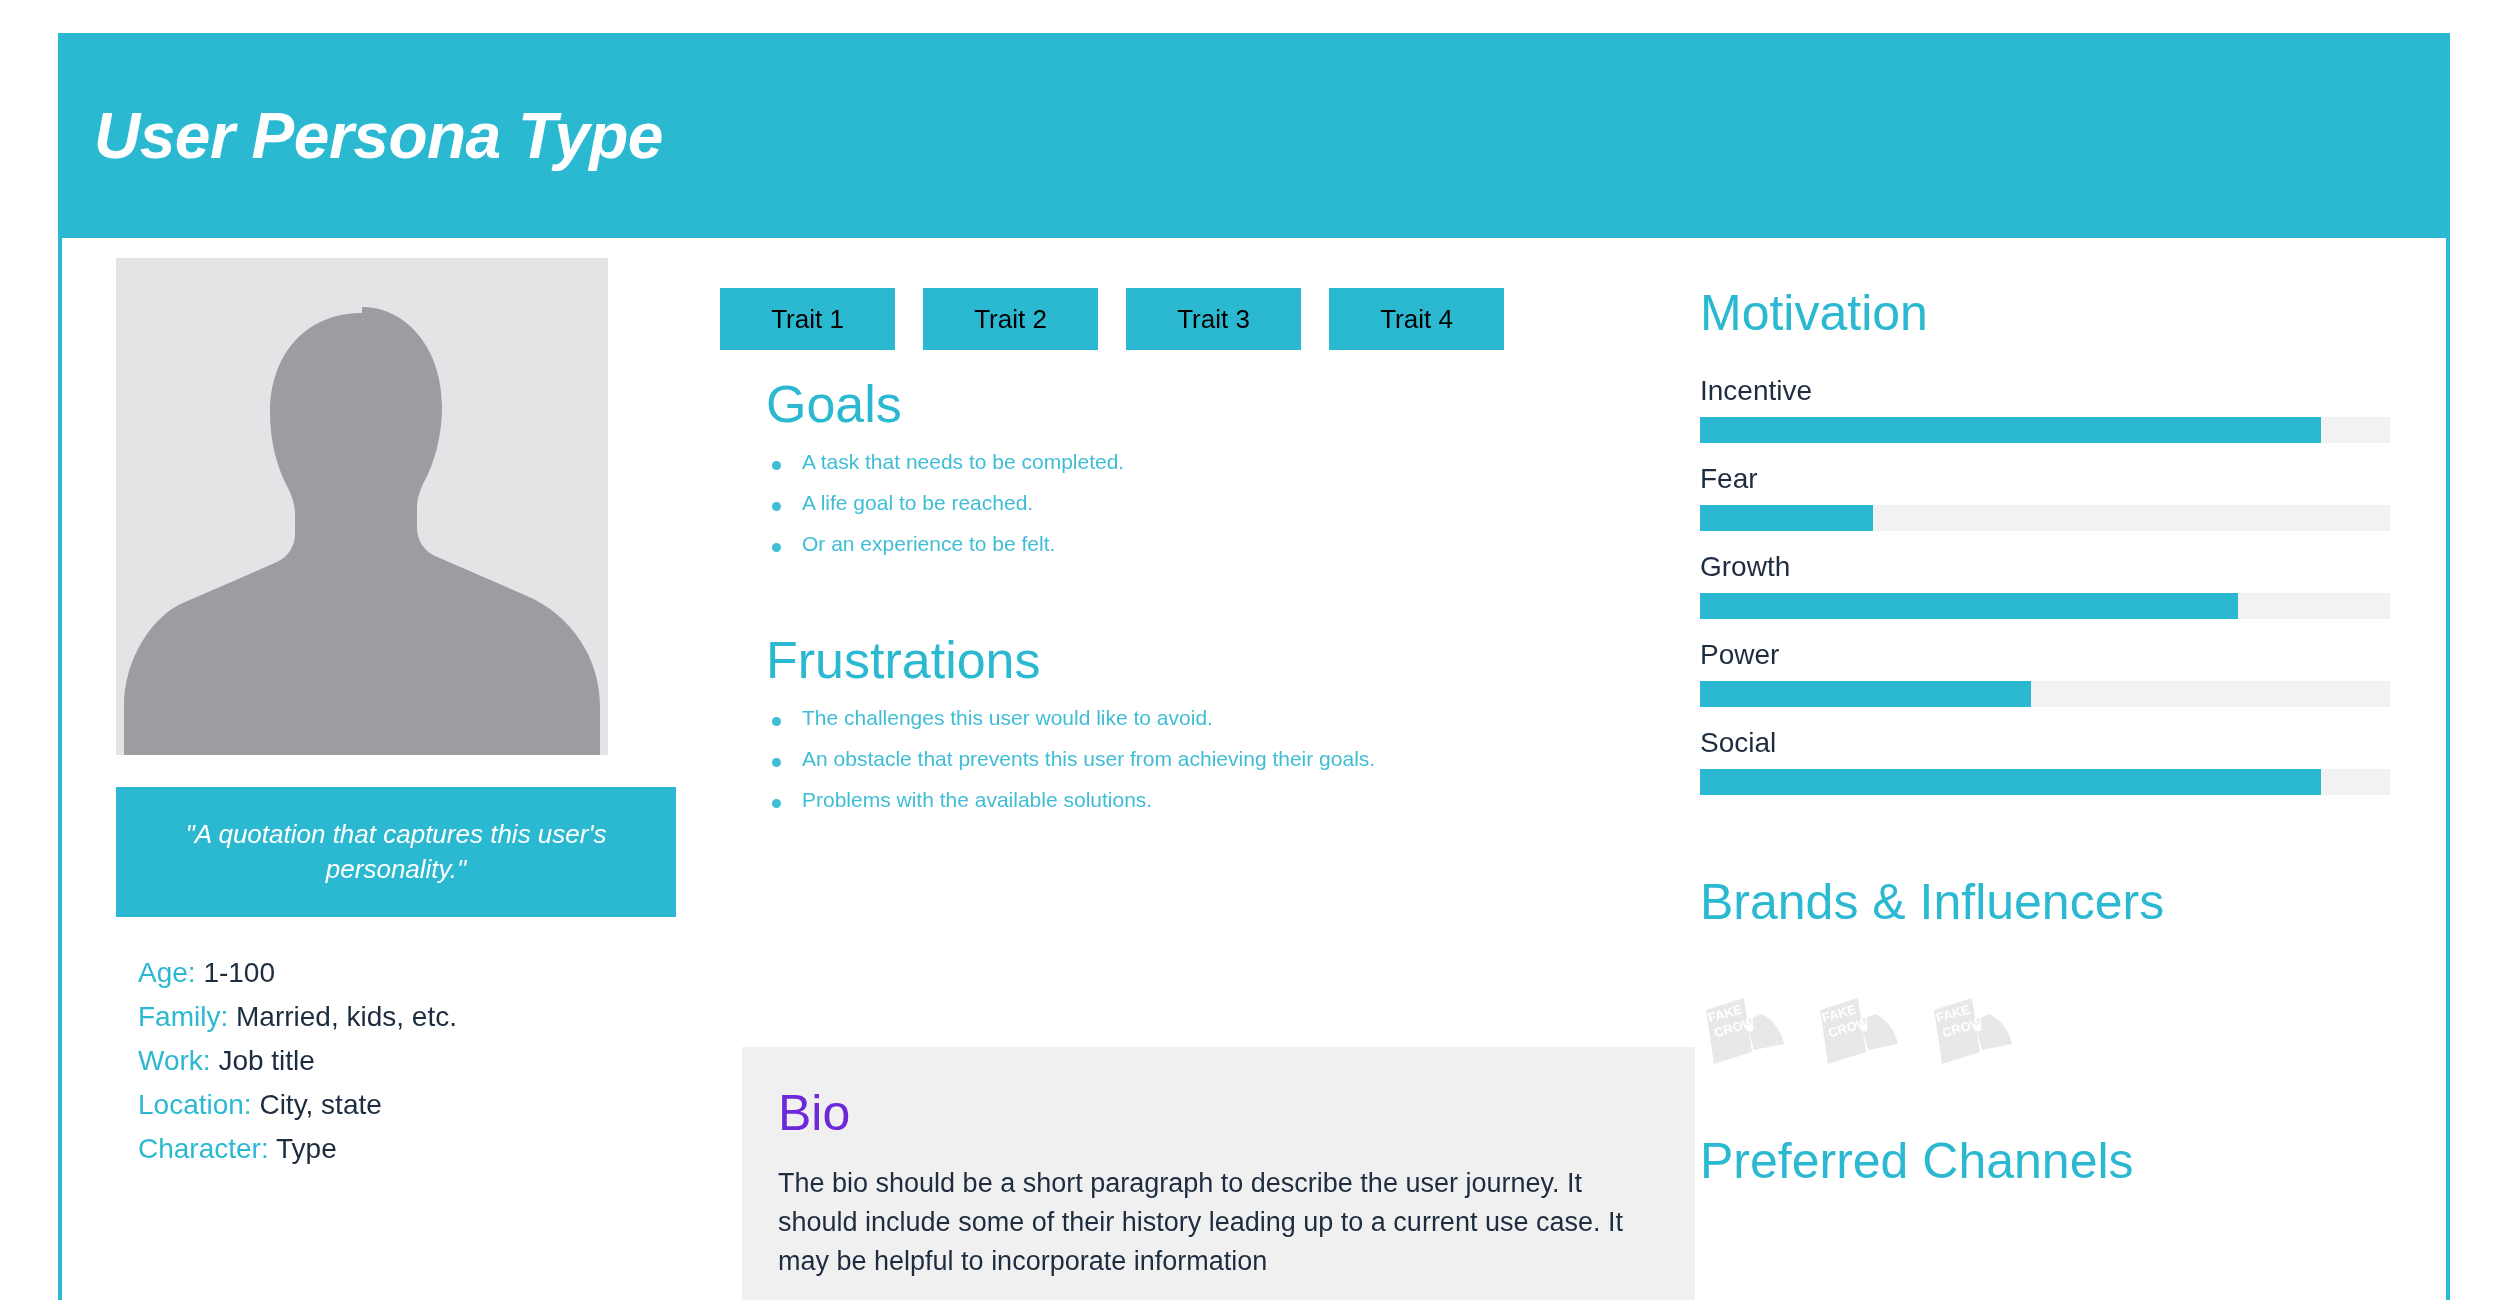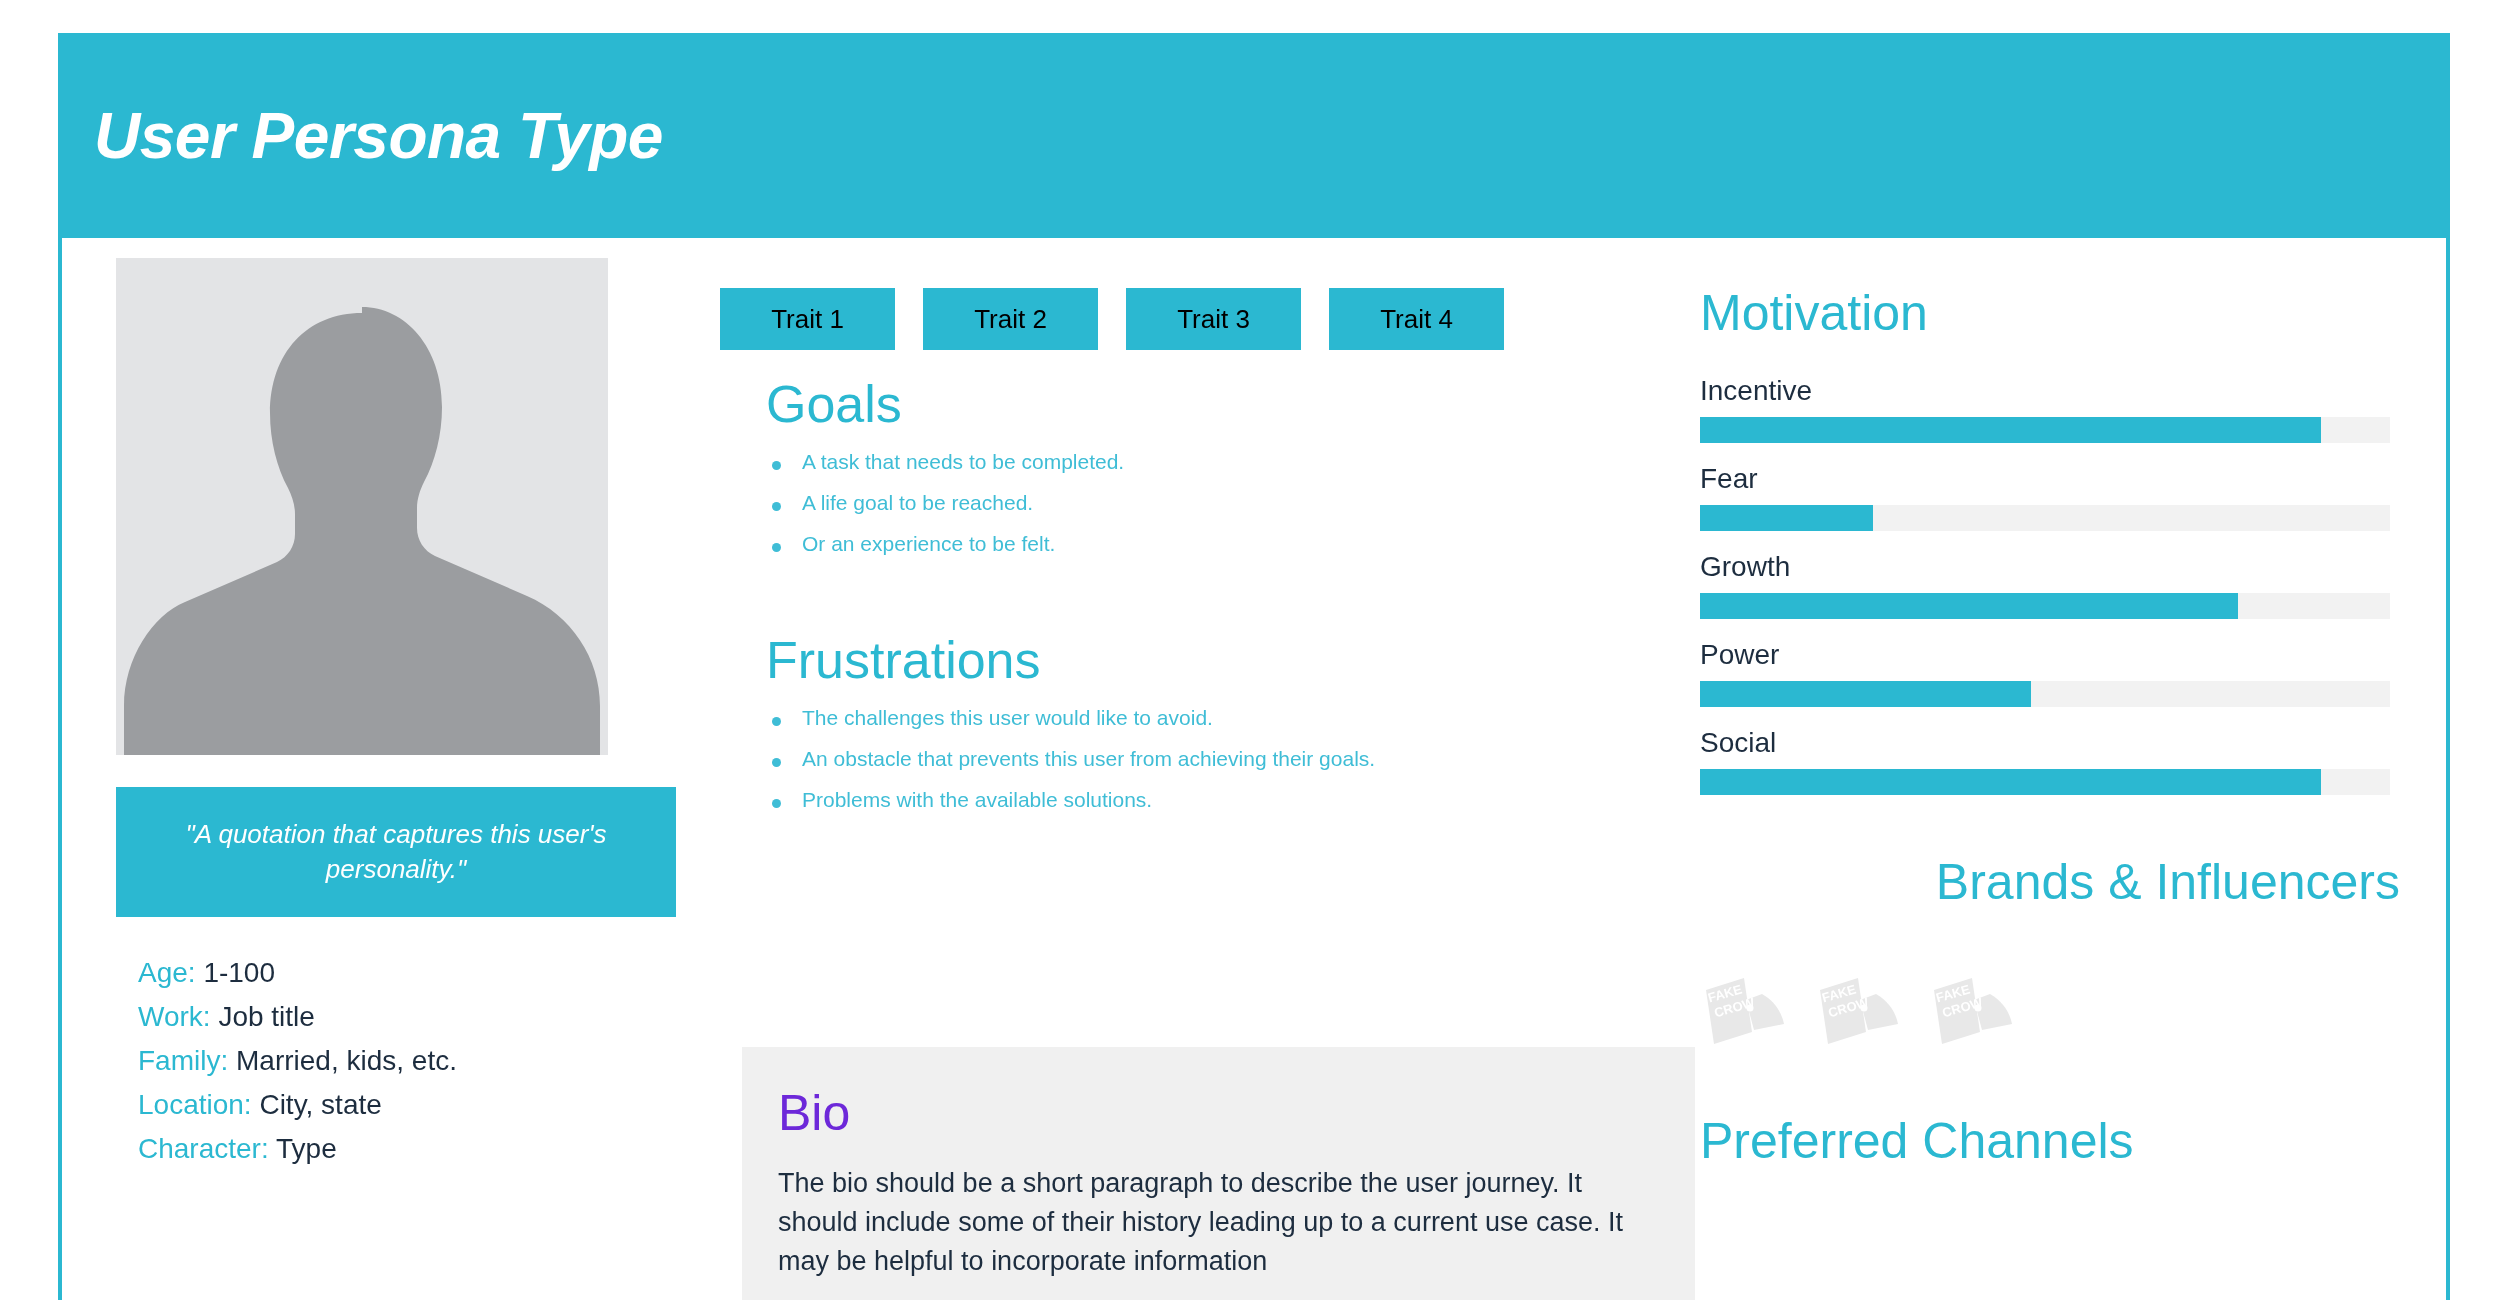--- a/index.html
+++ b/index.html
@@ -213,21 +213,21 @@
     height: 26px;
     background: #f2f2f2;
     position: relative;
   }
   .motiv-fill {
     position: absolute;
     left: 0; top: 0; bottom: 0;
     background: #2bb8d1;
   }
 
-  .brands-wrap { margin-top: 60px; text-align: right; }
+  .brands-wrap { margin-top: 80px; }
   .brand-logos {
     margin-top: 62px;
     display: flex;
     gap: 22px;
   }
   .brand-logo { width: 92px; height: 80px; }
   .brand-logo svg { display: block; width: 100%; height: 100%; }
 
   .channels-wrap { margin-top: 62px; }
 </style>
@@ -256,26 +256,26 @@
       <div class="quote-box">
         <div class="quote-text">"A quotation that captures this user's personality."</div>
       </div>
 
       <div class="demographics">
         <div class="demo-row">
           <span class="demo-label">Age:</span>
           <span class="demo-value">1-100</span>
         </div>
         <div class="demo-row">
+          <span class="demo-label">Family:</span>
+          <span class="demo-value">Married, kids, etc.</span>
+        </div>
+        <div class="demo-row">
           <span class="demo-label">Work:</span>
           <span class="demo-value">Job title</span>
-        </div>
-        <div class="demo-row">
-          <span class="demo-label">Family:</span>
-          <span class="demo-value">Married, kids, etc.</span>
         </div>
         <div class="demo-row">
           <span class="demo-label">Location:</span>
           <span class="demo-value">City, state</span>
         </div>
         <div class="demo-row">
           <span class="demo-label">Character:</span>
           <span class="demo-value">Type</span>
         </div>
       </div>

